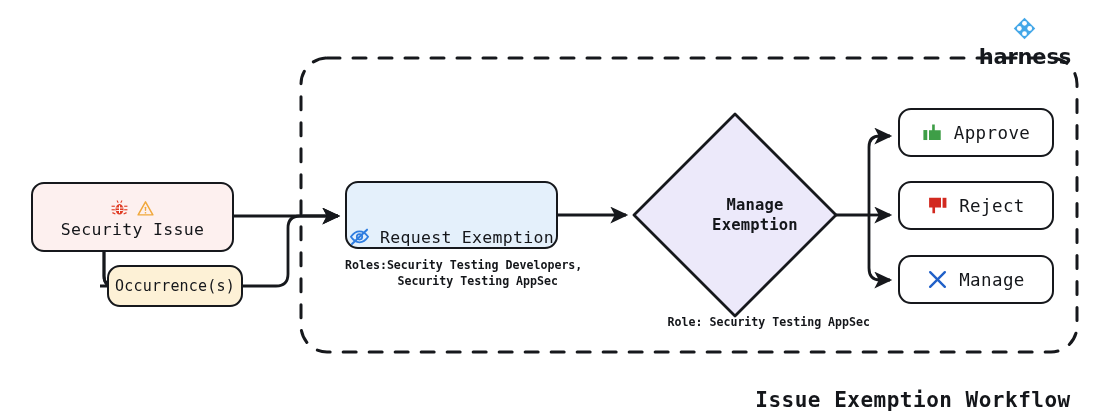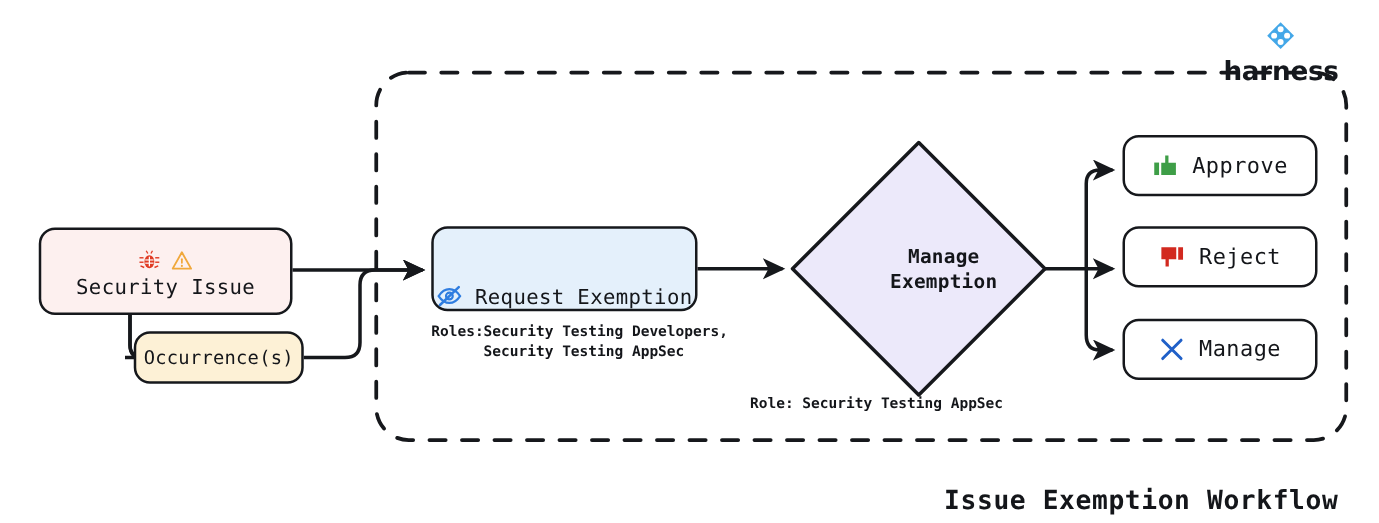--- a/index.html
+++ b/index.html
@@ -157,21 +157,21 @@
     line-height: 1.32;
     color: #14161a;
     letter-spacing: 0.2px;
   }
 
   
   .caption {
     position: absolute;
     font-family: "DejaVu Sans Mono", monospace;
     color: #14161a;
-    text-align: left;
+    text-align: right;
     line-height: 1.35;
     white-space: pre;
   }
   #caption-request-exemption {
     left: 345px;
     top: 258px;
     width: 213px;
     font-size: 11.6px;
     font-weight: 700;
   }

